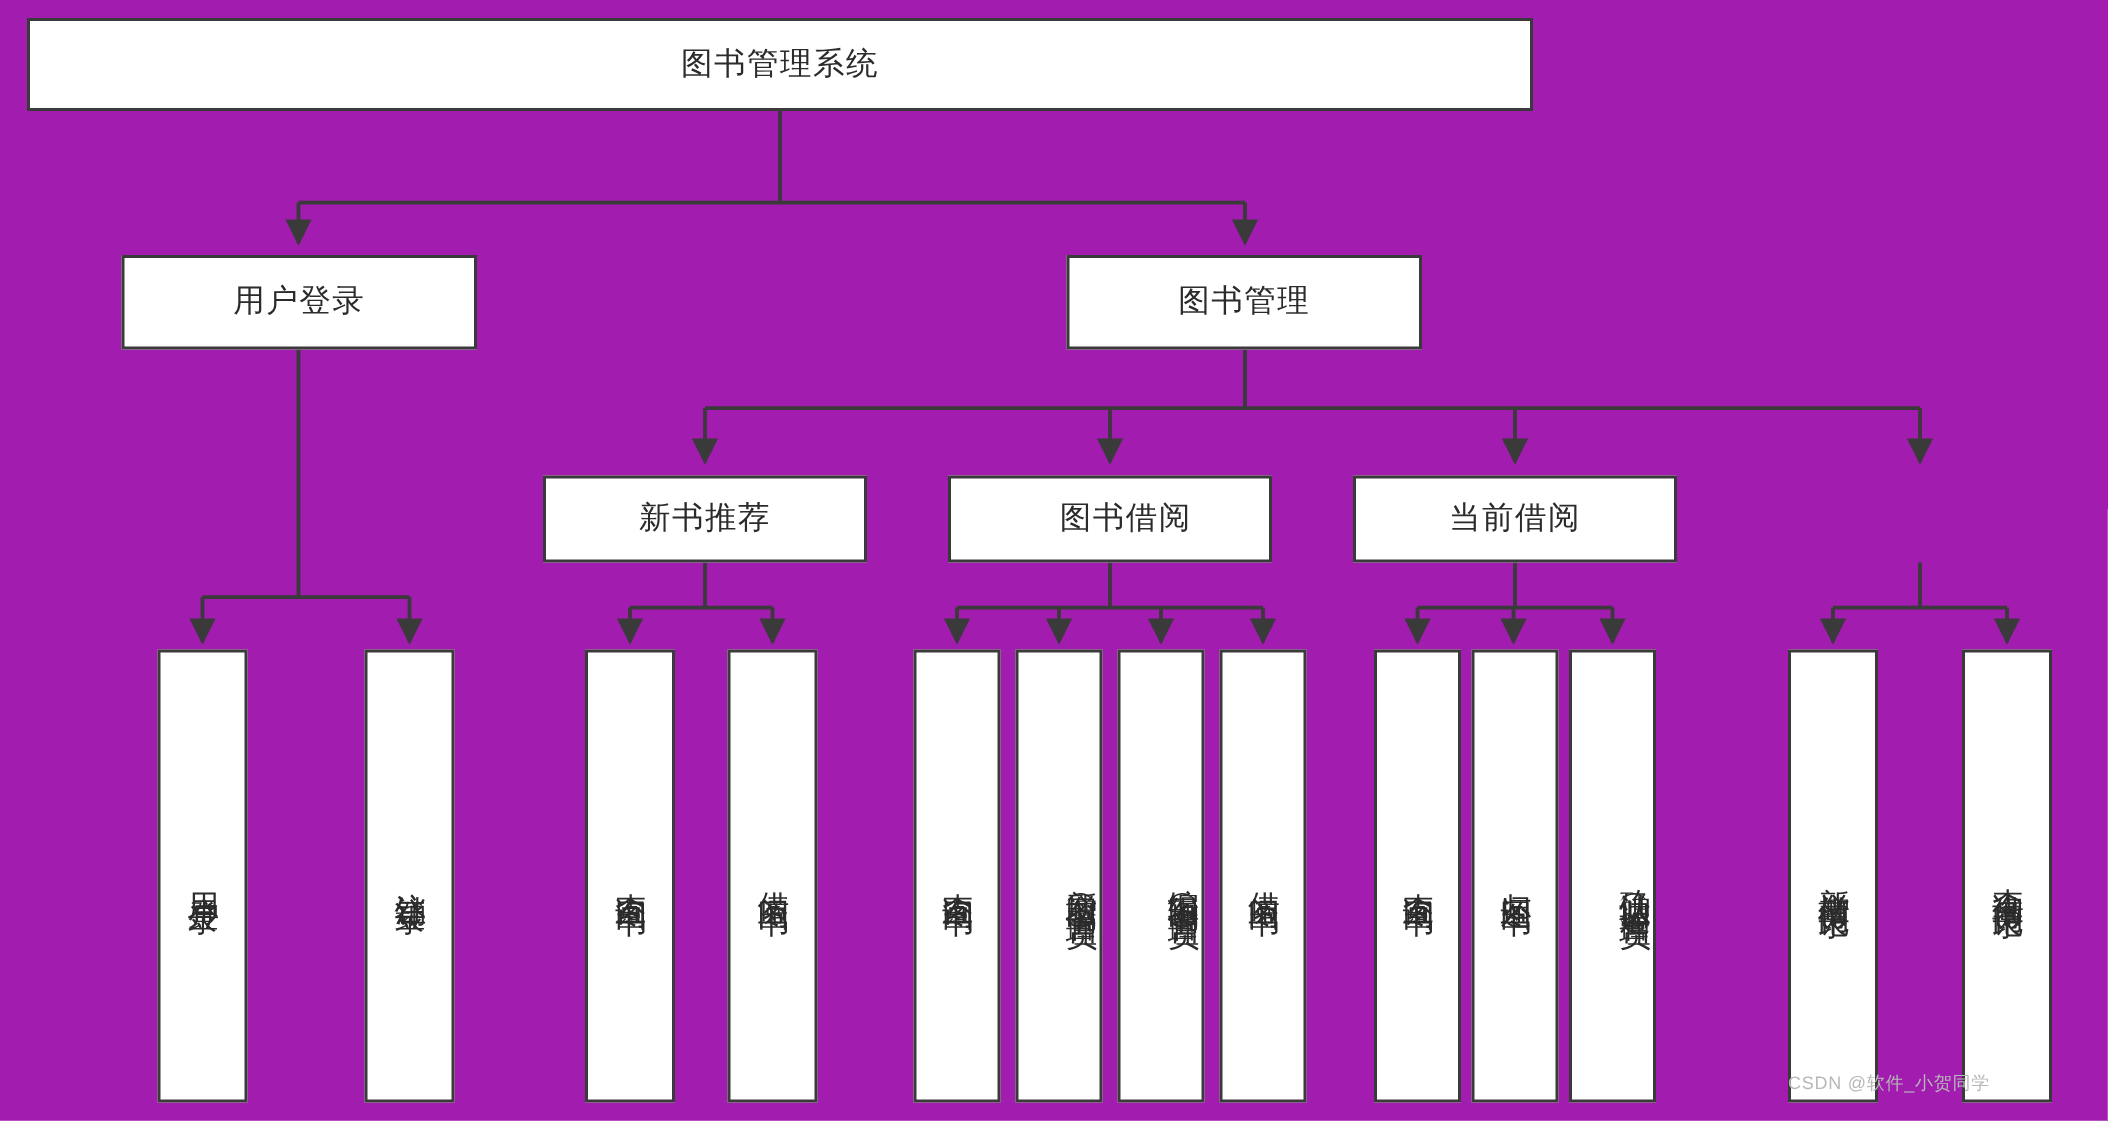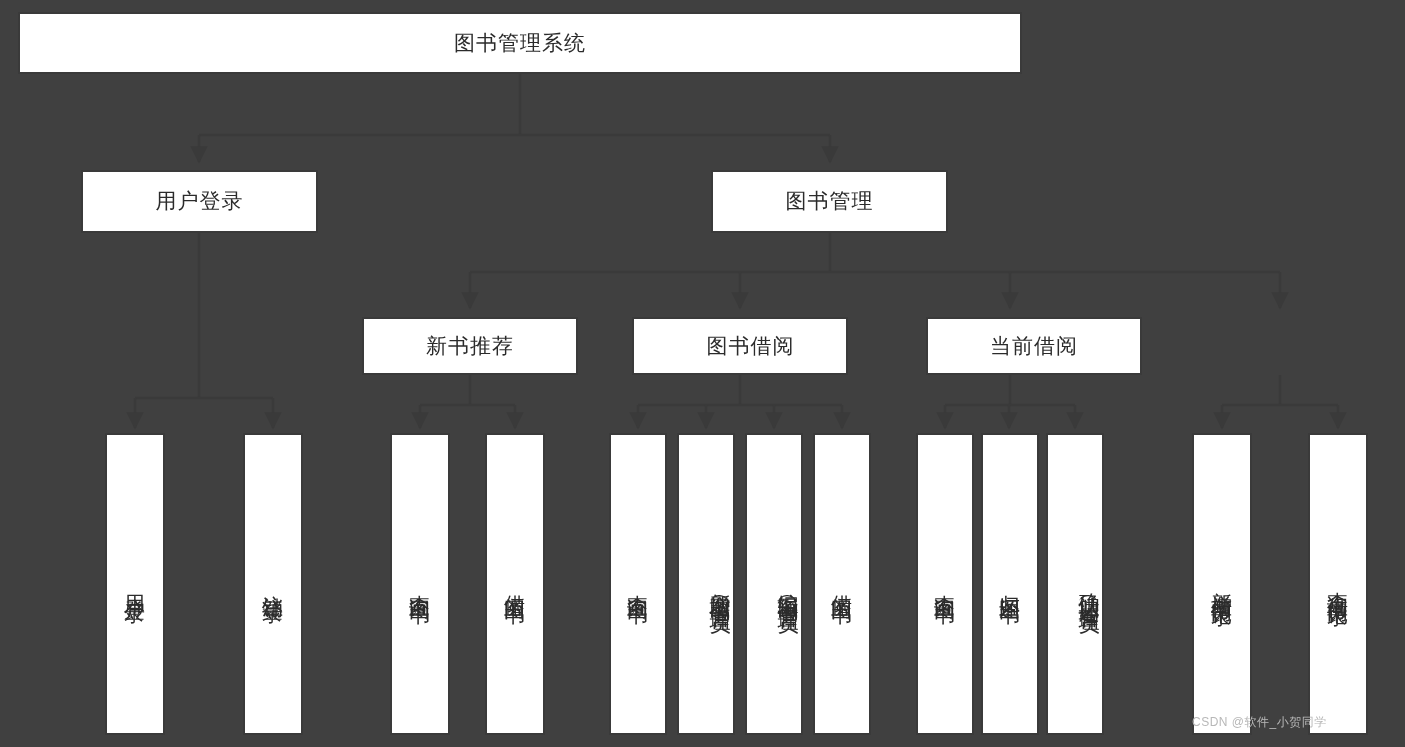--- a/index.html
+++ b/index.html
@@ -6,21 +6,21 @@
   html,body{margin:0;padding:0;}
   body{
     width:1405px;height:747px;
     background:#ffffff;
     font-family:"Liberation Sans","DejaVu Sans",sans-serif;
     overflow:hidden;
   }
   #diagram{
     position:relative;
     width:1405px;height:747px;
-    background:#404040;
+    background:#a21caf;
   }
   #edges{
     position:absolute;left:0;top:0;
     width:1405px;height:747px;
     pointer-events:none;
   }
   .node{
     position:absolute;
     box-sizing:border-box;
     background:#ffffff;
@@ -117,21 +117,21 @@
     </g>
   </svg>
 
   <div class="node horiz" style="left:18px;top:12px;width:1004px;height:62px;">图书管理系统</div>
 
   <div class="node horiz" style="left:81px;top:170px;width:237px;height:63px;">用户登录</div>
   <div class="node horiz" style="left:711px;top:170px;width:237px;height:63px;">图书管理</div>
 
   <div class="node horiz" style="left:362px;top:317px;width:216px;height:58px;">新书推荐</div>
   <div class="node horiz" style="left:632px;top:317px;width:216px;height:58px;padding-left:21px;">图书借阅</div>
-  <div class="node horiz" style="left:902px;top:317px;width:216px;height:58px;margin-left:24px;">当前借阅</div>
+  <div class="node horiz" style="left:902px;top:317px;width:216px;height:58px;">当前借阅</div>
 
   <div class="node vert short" style="left:105px;top:433px;width:60px;height:302px;">用户登录</div>
   <div class="node vert short" style="left:243px;top:433px;width:60px;height:302px;">注销登录</div>
 
   <div class="node vert short" style="left:390px;top:433px;width:60px;height:302px;">查询图书</div>
   <div class="node vert short" style="left:485px;top:433px;width:60px;height:302px;">借阅图书</div>
 
   <div class="node vert short" style="left:609px;top:433px;width:58px;height:302px;">查询图书</div>
   <div class="node vert" style="left:677px;top:433px;width:58px;height:302px;">新增图书（管理员）</div>
   <div class="node vert" style="left:745px;top:433px;width:58px;height:302px;">编辑图书（管理员）</div>

